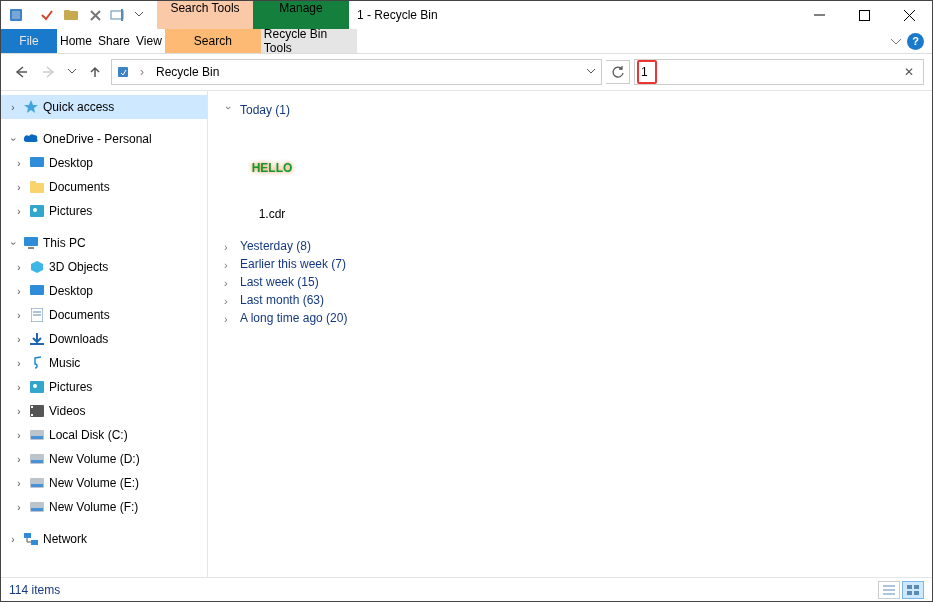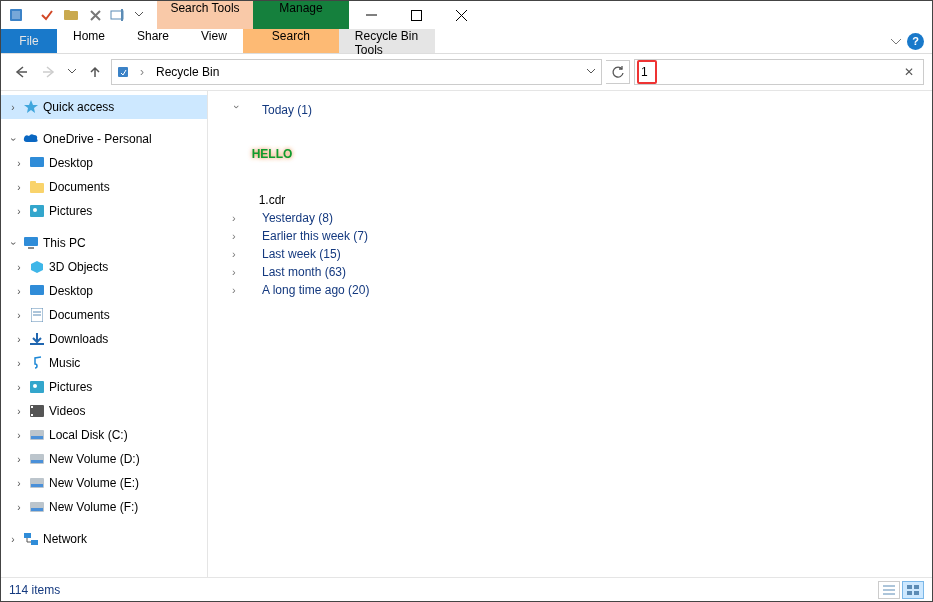--- a/index.html
+++ b/index.html
@@ -12,21 +12,21 @@
 .ctx-tabs{display:flex}
 .ctx-tab{width:96px;display:flex;flex-direction:column;align-items:center;font-size:11px}
 .ctx-st{background:#f9c9a8}
 .ctx-mg{background:#15803d}
 .wtitle{flex:1;display:flex;align-items:center;padding:0 8px;font-size:12px}
 .winbtns{display:flex}
 .winbtn{width:45px;display:flex;align-items:center;justify-content:center}
 
 .ribbonrow{height:25px;display:flex;align-items:stretch;border-bottom:1px solid #ddd}
 .filetab{background:#1979ca;color:#e5e5e5;width:56px;display:flex;align-items:center;justify-content:center;font-size:12px}
-.rtab{padding:0 16px;display:flex;justify-content:center;font-size:12px}
+.rtab{padding:0 3px;display:flex;align-items:center;justify-content:center;font-size:12px}
 .rtab.ctx1{width:96px;background:#fdba74}
 .rtab.ctx2{width:96px;background:#e5e5e5}
 .ribspacer{flex:1}
 .ribright{display:flex;align-items:center;gap:6px;padding:0 8px}
 .help{width:17px;height:17px;border-radius:50%;background:#1979ca;color:#fff;display:flex;align-items:center;justify-content:center;font-weight:bold;font-size:11px}
 
 .navbar{height:36px;display:flex;align-items:center;gap:4px;padding:4px 8px}
 .navbtn{width:24px;height:24px;display:flex;align-items:center;justify-content:center;color:#555}
 .navbtn.dis{color:#bbb}
 .addr{flex:1;height:26px;border:1px solid #ccc;display:flex;align-items:center;padding:0 2px;gap:4px}
@@ -41,23 +41,23 @@
 
 .body{flex:1;display:flex;overflow:hidden;border-top:1px solid #e5e5e5}
 .sidebar{width:207px;border-right:1px solid #e5e5e5;overflow:auto;padding:4px 0}
 .sbitem{display:flex;align-items:center;height:24px;padding:0 6px;gap:4px}
 .sbitem .tw{width:12px;text-align:center;color:#555;font-size:10px}
 .sbitem .ic{width:16px;height:16px;display:flex;align-items:center;justify-content:center}
 .sbitem.sel{background:#cde8ff}
 .sbitem .lbl{font-size:12px;white-space:nowrap}
 .ind1{padding-left:12px}
 .content{flex:1;overflow:auto;padding:8px 12px}
-.grp{display:flex;align-items:center;gap:20px;color:#14397f;font-size:13px;margin:4px 12px;cursor:pointer}
+.grp{display:flex;align-items:flex-end;gap:6px;color:#14397f;font-size:13px;margin:4px 4px;cursor:pointer}
 .grp .tw{color:#777;font-size:11px;width:10px}
-.thumb{display:inline-flex;flex-direction:column;align-items:center;margin:0 8px;gap:8px}
+.thumb{display:inline-flex;flex-direction:column;align-items:center;margin:14px 8px;gap:8px}
 .thumb .img{width:88px;height:64px;display:flex;align-items:center;justify-content:center}
 .thumb .cap{font-size:12px}
 
 .status{height:24px;border-top:1px solid #e5e5e5;display:flex;align-items:center;padding:0 8px;font-size:12px;color:#14397f}
 .status .sp{flex:1}
 .status .vbtn{width:22px;height:18px;border:1px solid #ccc;margin-left:2px;display:flex;align-items:center;justify-content:center}
 .status .vbtn.act{background:#cde8ff;border-color:#7ab7e8}
 svg{display:block}
 </style>
 </head>
@@ -102,20 +102,23 @@
     <div class="sep"></div>
   </div>
   <div class="ctx-tabs">
     <div class="ctx-tab ctx-st">
         <span>Search Tools</span>
       </div>
     <div class="ctx-tab ctx-mg">
         <span>Manage</span>
       </div>
   </div>
+  <div class="wtitle">
+      <span>1 - Recycle Bin</span>
+    </div>
   <div class="winbtns">
     <div class="winbtn">
         <svg width="11" height="11">
           <path d="M0 5 H11" stroke="#000"></path>
         </svg>
       </div>
     <div class="winbtn">
         <svg width="11" height="11">
           <rect x="0.5" y="0.5" width="10" height="10" fill="none" stroke="#000"></rect>
         </svg>

